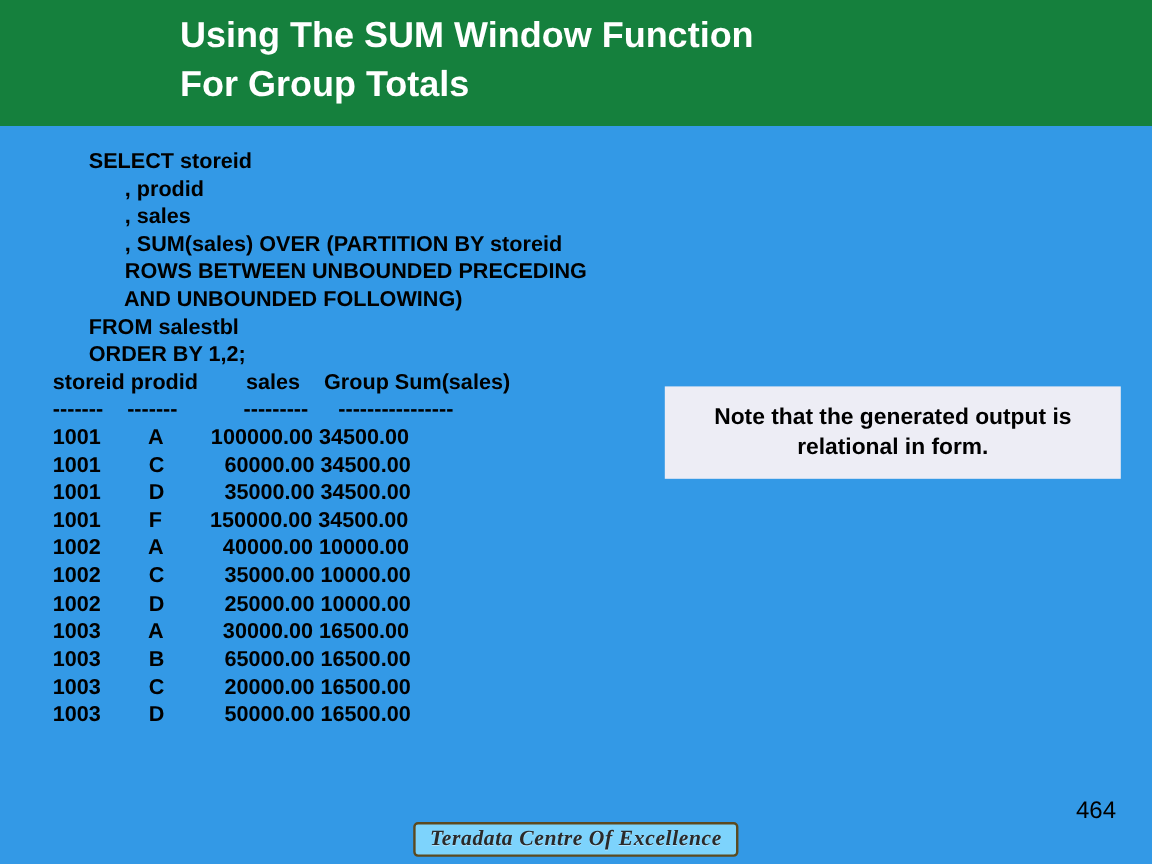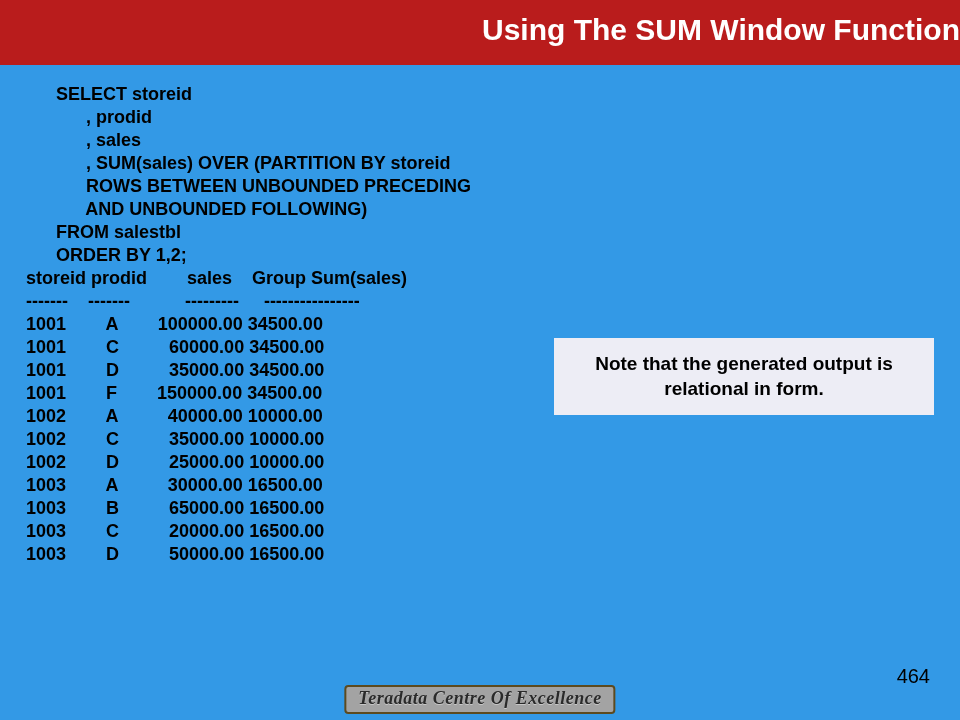--- a/index.html
+++ b/index.html
@@ -6,41 +6,40 @@
     margin: 0;
     padding: 0;
     width: 960px;
     height: 720px;
     font-family: Arial, Helvetica, sans-serif;
     background: #3399e6;
     overflow: hidden;
     position: relative;
   }
   .header {
-    background: #b91c1c;
+    background: #15803d;
     color: #fff;
     padding: 10px 0 14px 150px;
     font-size: 30px;
     font-weight: bold;
     line-height: 1.35;
-    text-align: right;
   }
   .body-area {
     position: relative;
-    padding: 18px 0 0 26px;
+    padding: 18px 0 0 44px;
     color: #000;
     font-size: 18px;
     font-weight: bold;
     font-family: Arial, Helvetica, sans-serif;
   }
   .sql-block { white-space: pre; line-height: 1.28; }
   .note-box {
     position: absolute;
     right: 26px;
-    top: 338px;
+    top: 322px;
     width: 360px;
     background: #ededf5;
     color: #000;
     font-size: 19px;
     font-weight: bold;
     text-align: center;
     padding: 14px 10px;
     line-height: 1.3;
   }
   .page-num {
@@ -50,38 +49,39 @@
     font-size: 20px;
     color: #000;
     font-weight: normal;
     text-align: right;
   }
   .footer-badge {
     position: absolute;
     left: 50%;
     transform: translateX(-50%);
     bottom: 6px;
-    background: #a3a3a3;
+    background: #7dd3fc;
     border: 2px solid #5c4a1f;
     border-radius: 4px;
     padding: 1px 12px 3px 12px;
     font-family: "Times New Roman", serif;
     font-style: italic;
     font-weight: bold;
     font-size: 18px;
     color: #2a2a2a;
     text-shadow: 0 1px 0 rgba(255,255,255,.4);
     letter-spacing: .5px;
   }
 </style>
 </head>
 <body>
 
 <div class="header">
   <div>Using The SUM Window Function</div>
+  <div>For Group Totals</div>
 </div>
 
 <div class="body-area">
   <div class="sql-block"><span>      SELECT storeid</span>
 <span>            , prodid</span>
 <span>            , sales</span>
 <span>            , SUM(sales) OVER (PARTITION BY storeid</span>
 <span>            ROWS BETWEEN UNBOUNDED PRECEDING</span>
 <span>            AND UNBOUNDED FOLLOWING)</span>
 <span>      FROM salestbl</span>

